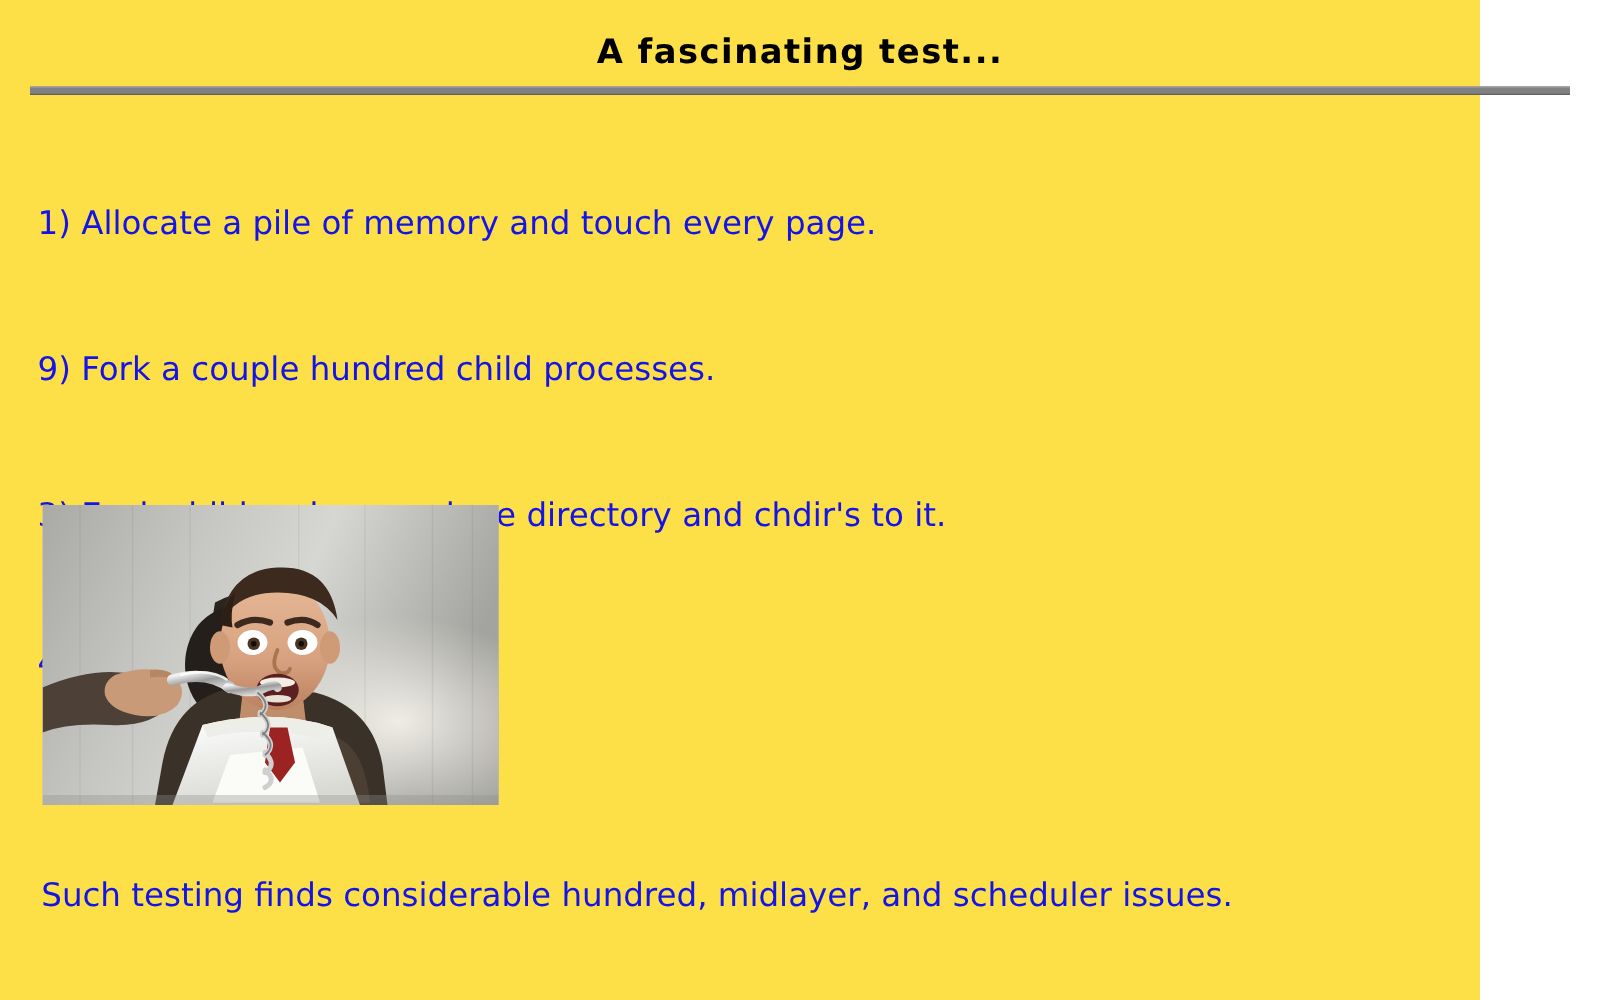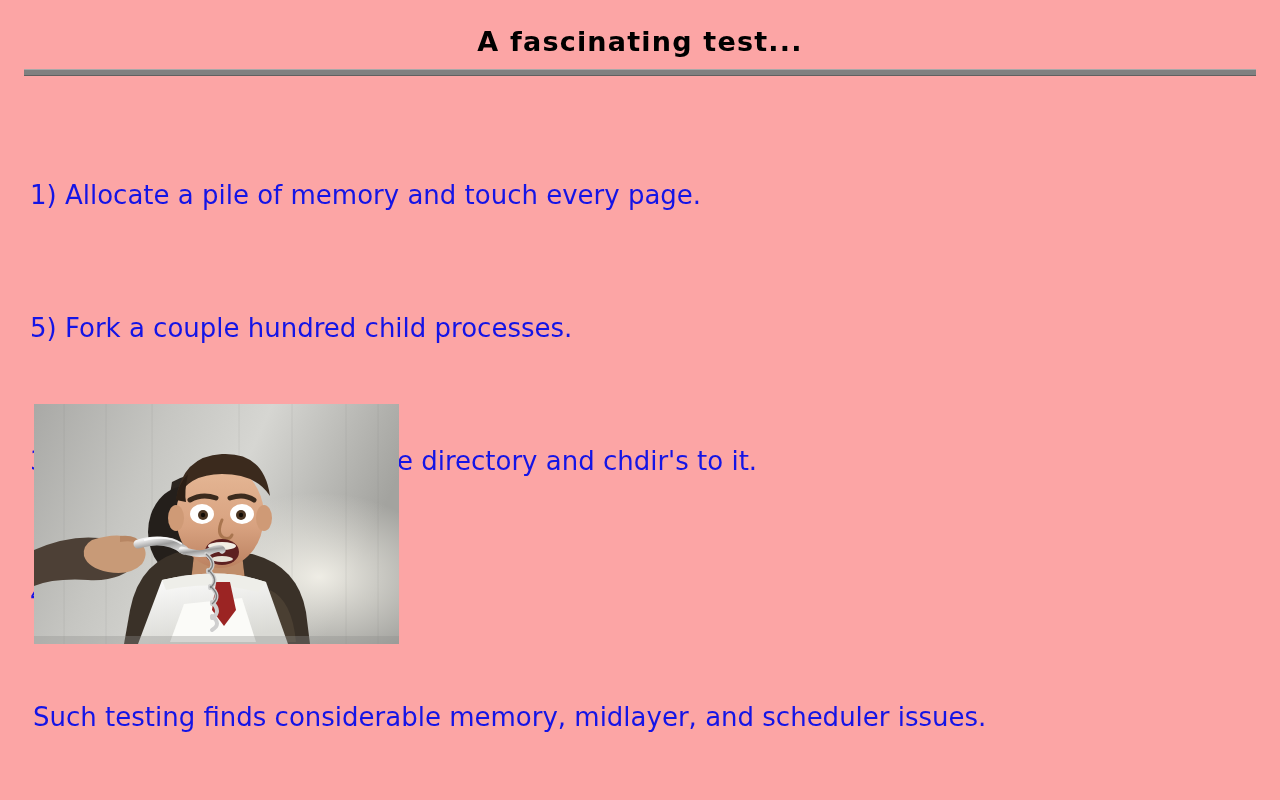--- a/index.html
+++ b/index.html
@@ -9,23 +9,23 @@
   }
   body {
     width: 1280px;
     height: 800px;
     overflow: hidden;
     font-family: "DejaVu Sans", sans-serif;
   }
 
   .slide {
     position: relative;
-    width: 1280px;
+    width: 1184px;
     height: 800px;
-    background: #fca5a5;
+    background: #fde047;
   }
 
   .slide-title {
     position: absolute;
     top: 26px;
     left: 0;
     width: 1280px;
     text-align: center;
     font-family: "DejaVu Sans", sans-serif;
     font-size: 27px;
@@ -53,21 +53,20 @@
     color: #1414e6;
     font-family: "DejaVu Sans", sans-serif;
     font-size: 26px;
     line-height: 39px;
     white-space: pre;
   }
 
   .body-line {
     white-space: pre;
     letter-spacing: 0px;
-    margin-top: 16px;
   }
 
   .body-line.blank {
     height: 39px;
   }
 
   .photo {
     position: absolute;
     left: 34px;
     top: 404px;
@@ -97,21 +96,21 @@
 <body>
 
 <div class="slide">
 
   <div class="slide-title">A fascinating test...</div>
 
   <div class="title-rule"></div>
 
   <div class="body-block">
     <div class="body-line">1) Allocate a pile of memory and touch every page.</div>
-    <div class="body-line">5) Fork a couple hundred child processes.</div>
+    <div class="body-line">9) Fork a couple hundred child processes.</div>
     <div class="body-line">3) Each child makes a unique directory and chdir's to it.</div>
     <div class="body-line">4) Each child Dumps Core.</div>
     <div class="body-line blank"></div>
     
   </div>
 
   <div class="photo">
     <svg width="365" height="240" viewBox="0 0 365 240" xmlns="http://www.w3.org/2000/svg">
       <defs>
         <linearGradient id="wall" x1="0" y1="0" x2="1" y2="0.3">
@@ -212,15 +211,15 @@
         <path d="M174 166 q12 10 2 18"></path>
         <path d="M176 182 q12 10 2 18"></path>
       </g>
 
       <path d="M110 136 q24 -6 38 4" stroke="#ffffff" stroke-width="2" fill="none" opacity="0.8"></path>
 
       <rect x="0" y="232" width="365" height="8" fill="#8f8f8b" opacity="0.35"></rect>
     </svg>
   </div>
 
-  <div class="footer-line">Such testing finds considerable memory, midlayer, and scheduler issues.</div>
+  <div class="footer-line">Such testing finds considerable hundred, midlayer, and scheduler issues.</div>
 
 </div>
 
 </body></html>

